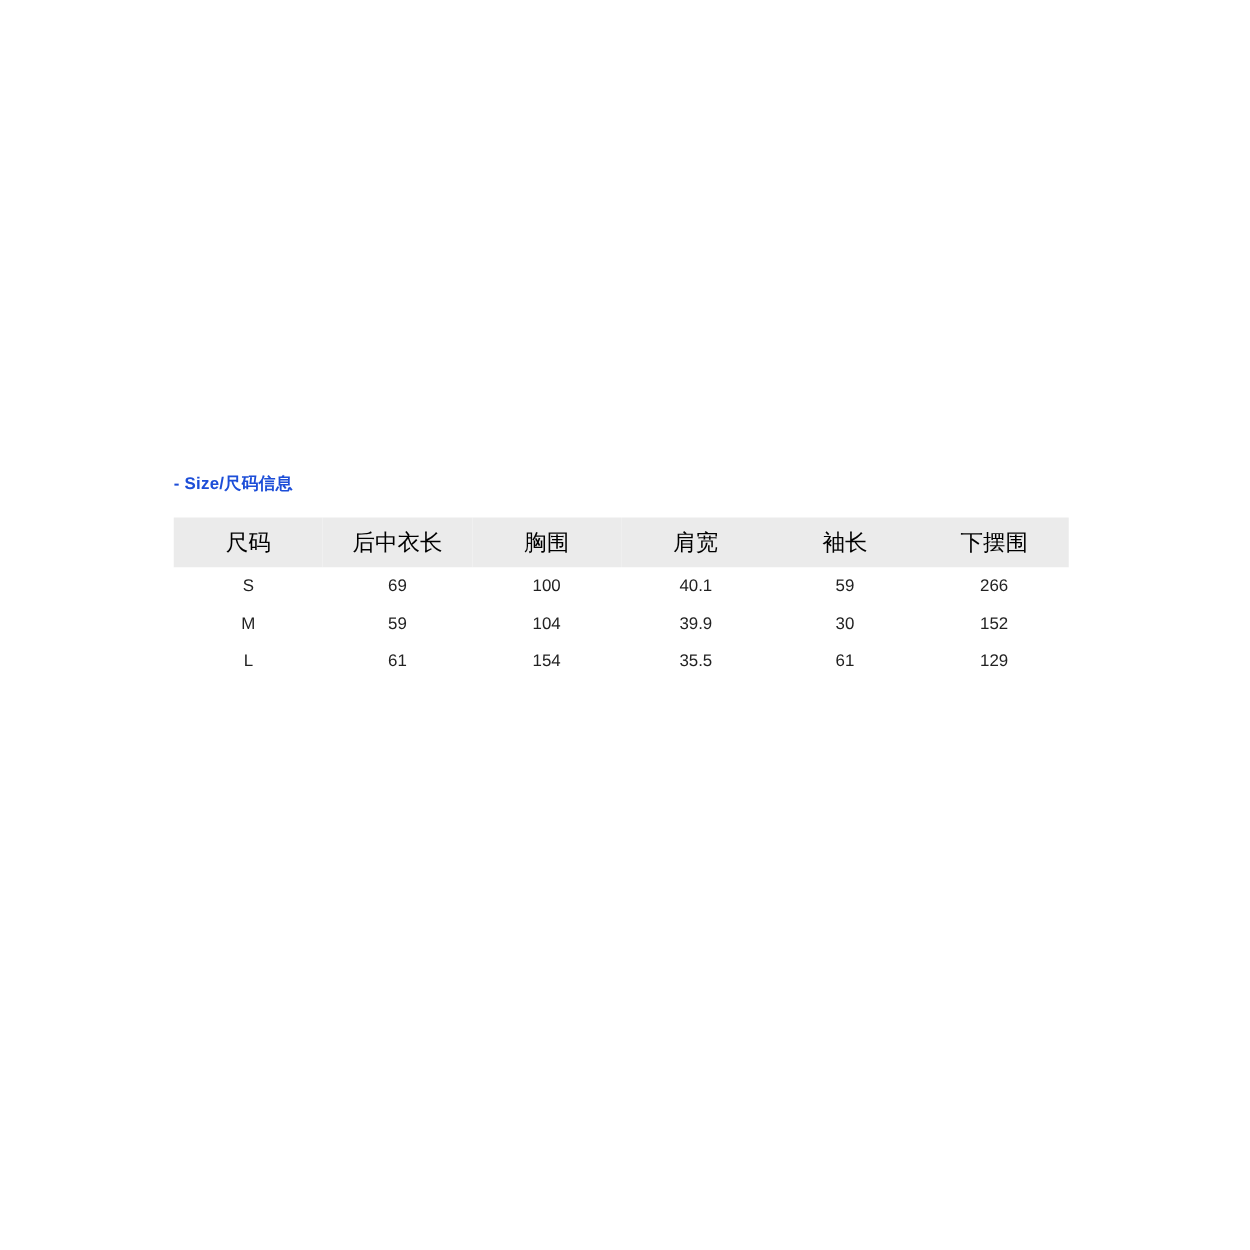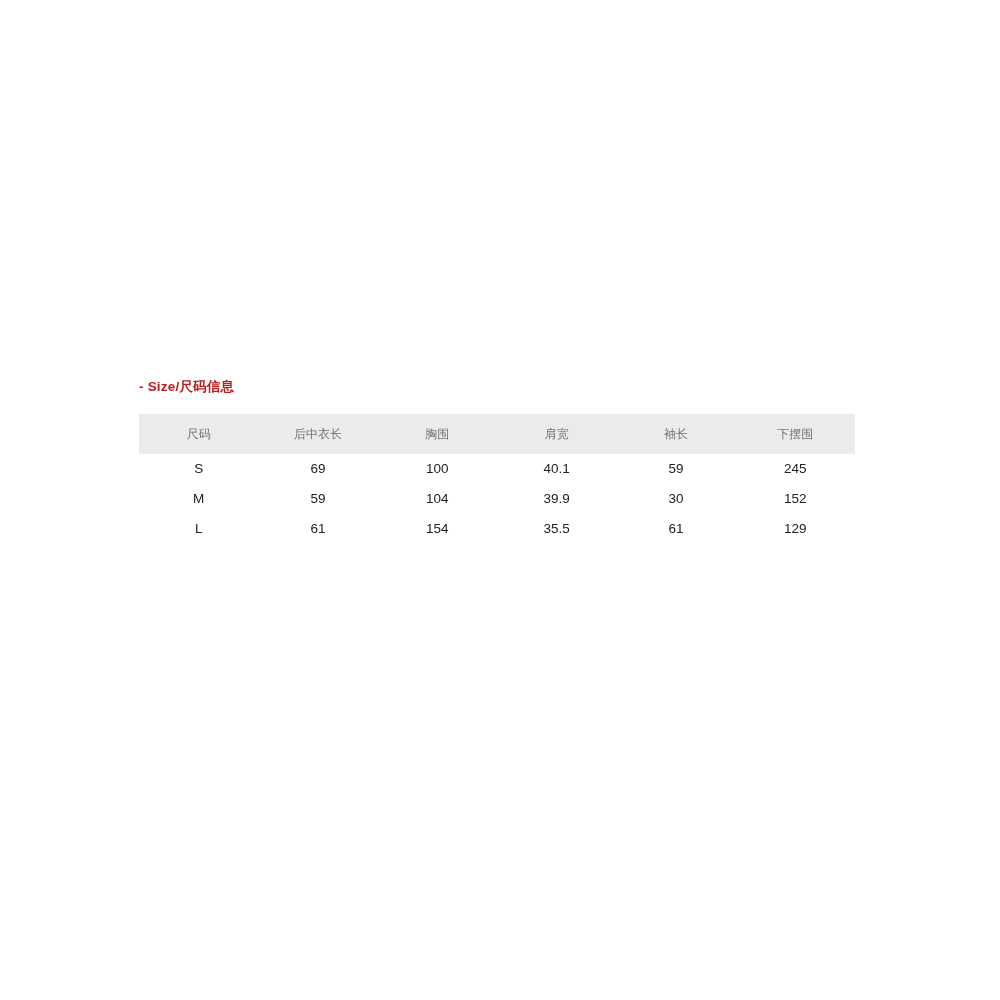--- a/index.html
+++ b/index.html
@@ -27,37 +27,37 @@
   .size-block {
     position: absolute;
     left: 139px;
     top: 378px;
     width: 716px;
   }
 
   .section-title {
     font-size: 13.5px;
     font-weight: bold;
-    color: #b91c1c;
+    color: #1d4ed8;
     letter-spacing: 0.2px;
     margin-bottom: 18px;
     white-space: nowrap;
   }
 
   table.size-table {
     border-collapse: collapse;
     width: 716px;
     table-layout: fixed;
   }
 
   table.size-table thead th {
     background: #ebebeb;
     font-weight: normal;
-    font-size: 12px;
-    color: #737373;
+    font-size: 18px;
+    color: #000000;
     height: 40px;
     line-height: 32px;
     padding: 0;
     text-align: center;
     border: none;
   }
 
   table.size-table tbody td {
     height: 30px;
     line-height: 30px;
@@ -102,21 +102,21 @@
           <th>下摆围</th>
         </tr>
       </thead>
       <tbody>
         <tr>
           <td>S</td>
           <td>69</td>
           <td>100</td>
           <td>40.1</td>
           <td>59</td>
-          <td>245</td>
+          <td>266</td>
         </tr>
         <tr>
           <td>M</td>
           <td>59</td>
           <td>104</td>
           <td>39.9</td>
           <td>30</td>
           <td>152</td>
         </tr>
         <tr>

